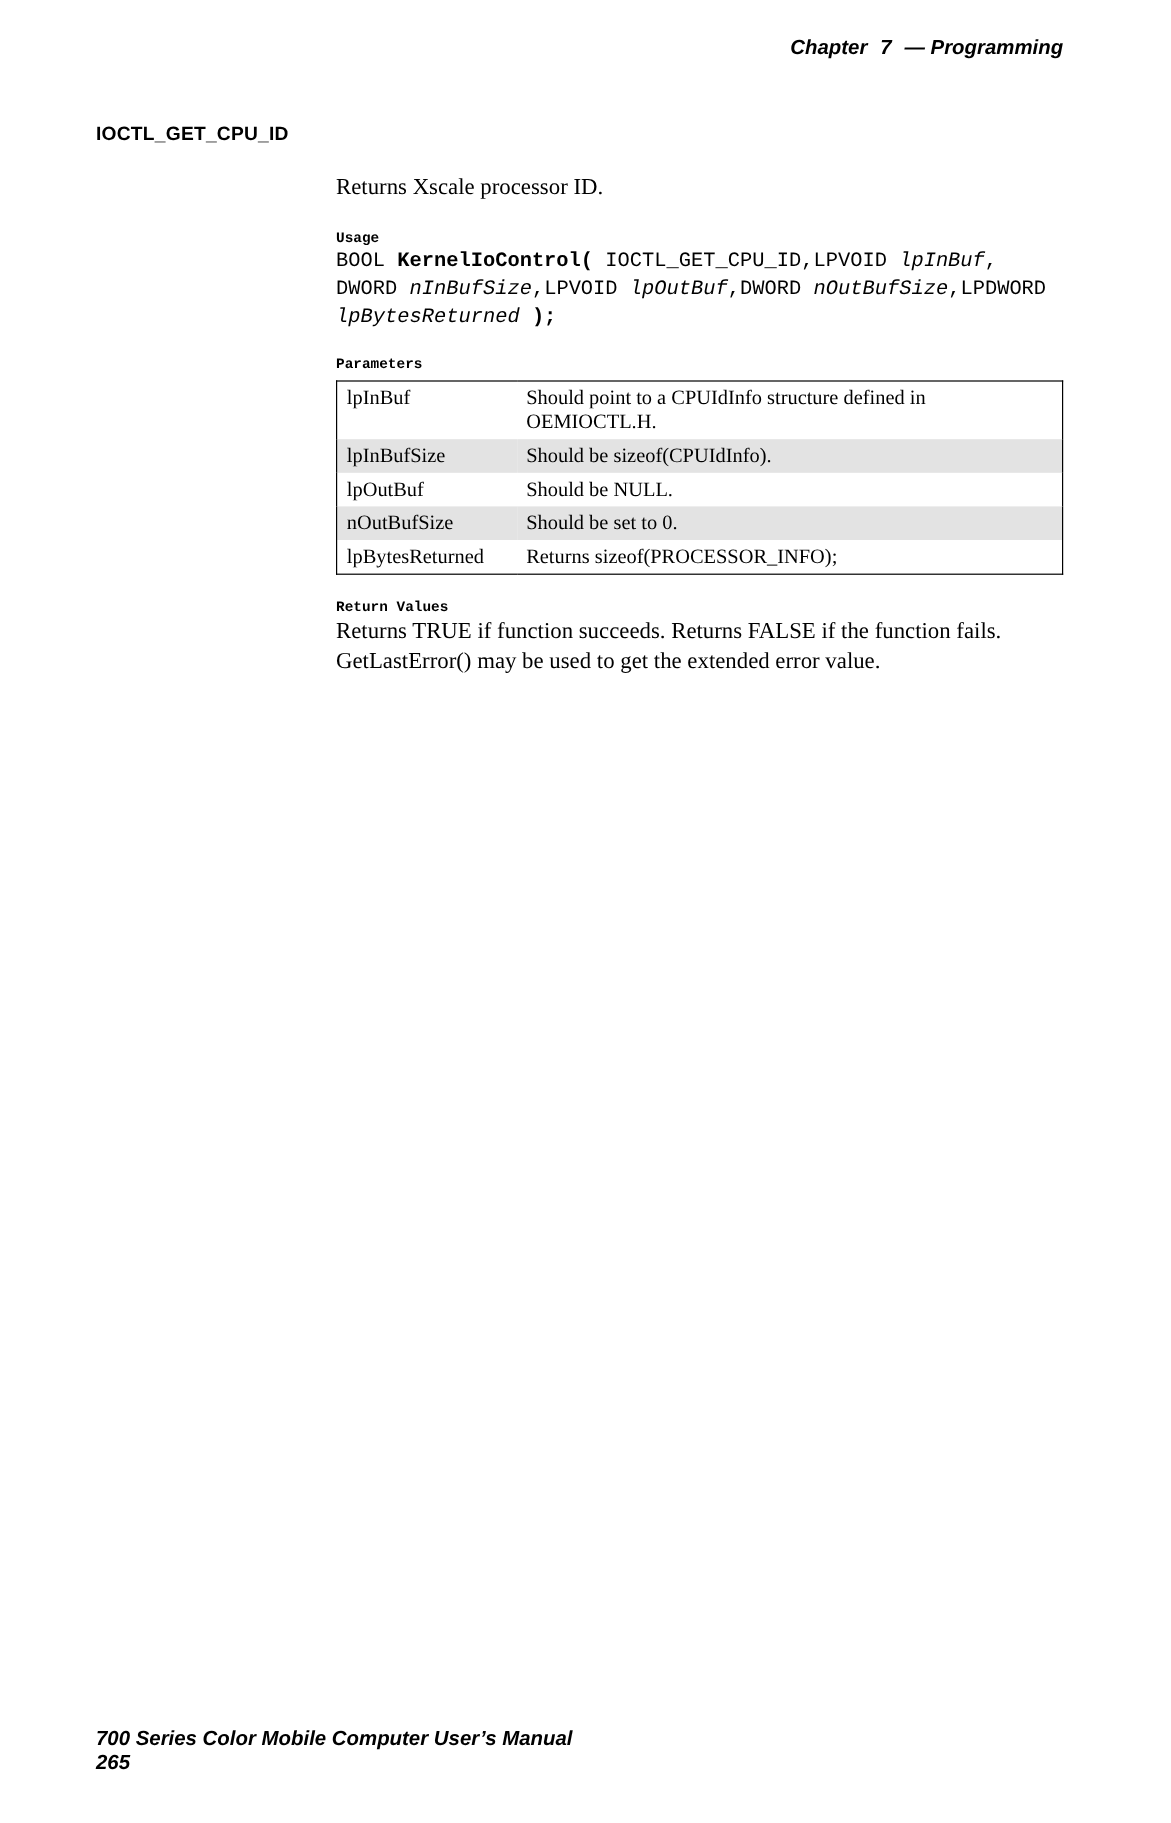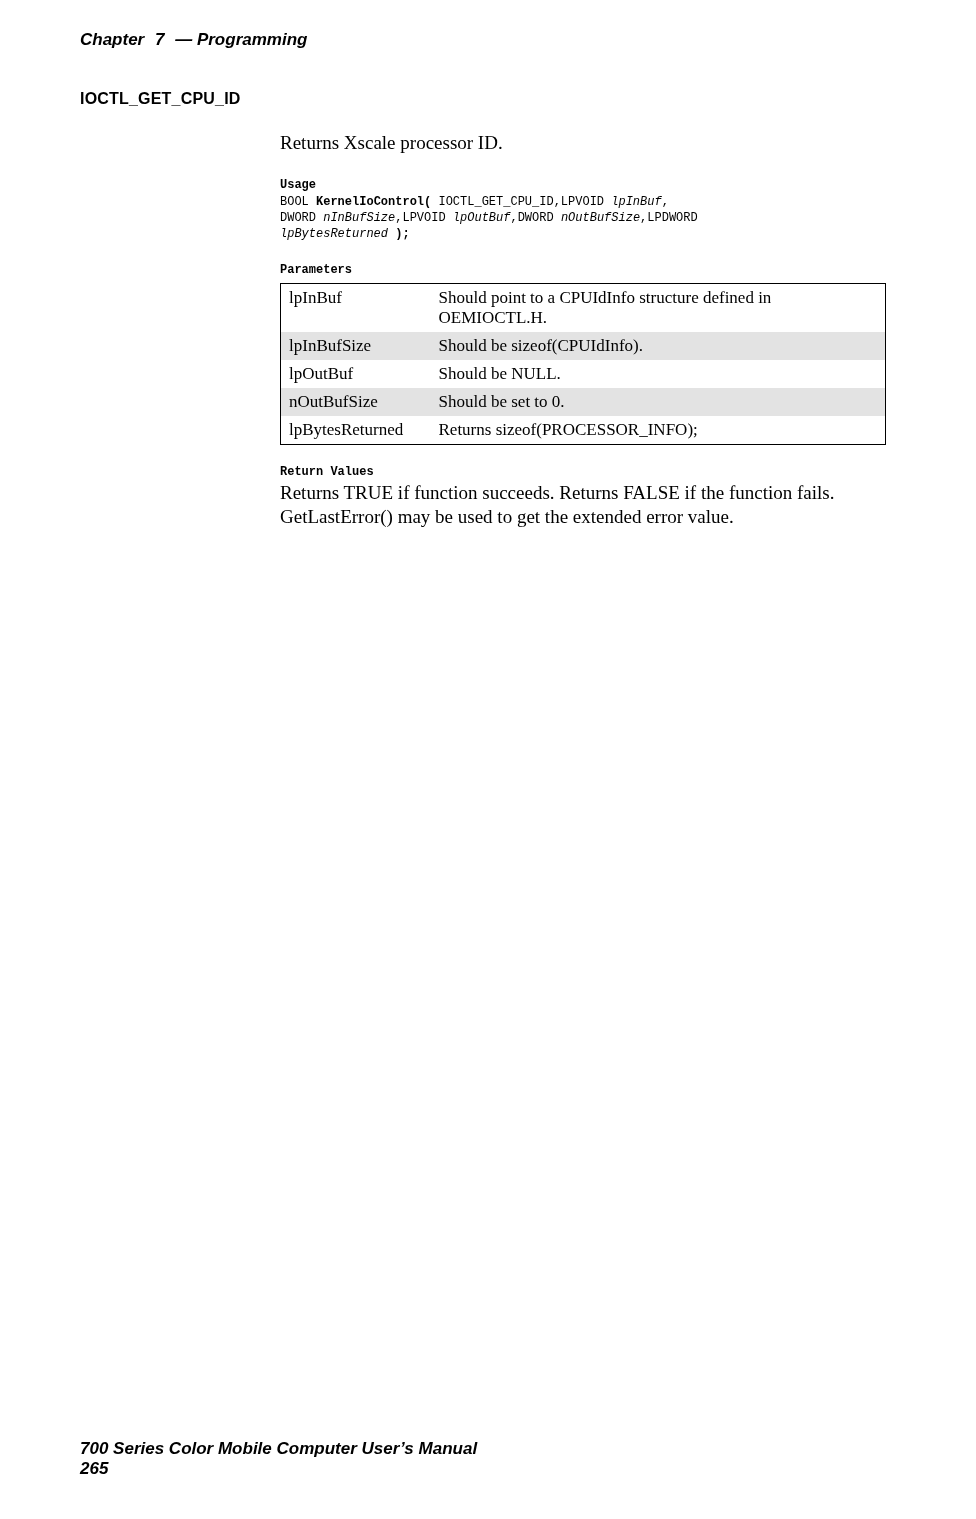--- a/index.html
+++ b/index.html
@@ -14,27 +14,27 @@
       font-family: Georgia, 'Times New Roman', serif;
       position: relative;
       color: #000;
     }
     .page {
       padding: 30px 80px 50px 80px;
       height: 100%;
       position: relative;
     }
     .header-line {
-      text-align: left;
+      text-align: right;
       font-family: 'Arial Black', Arial, sans-serif;
       font-size: 17px;
       font-weight: 900;
       font-style: italic;
       padding-right: 10px;
-      margin-bottom: 40px;
+      margin-bottom: 54px;
     }
     .header-chapter {
       font-weight: 900;
     }
     .header-num {
       font-weight: 900;
       margin: 0 6px;
     }
     .header-dash {
       font-weight: 900;
@@ -63,21 +63,21 @@
       font-weight: 900;
       margin-bottom: 2px;
       margin-top: 20px;
     }
     .body-text {
       font-size: 19px;
       line-height: 1.3;
     }
     .syntax-block {
       font-family: 'Courier New', monospace;
-      font-size: 12px;
+      font-size: 17px;
       line-height: 1.35;
       margin-top: 2px;
     }
     .syntax-block .bold {
       font-weight: bold;
     }
     .syntax-block .ital {
       font-style: italic;
     }
     table.params {

